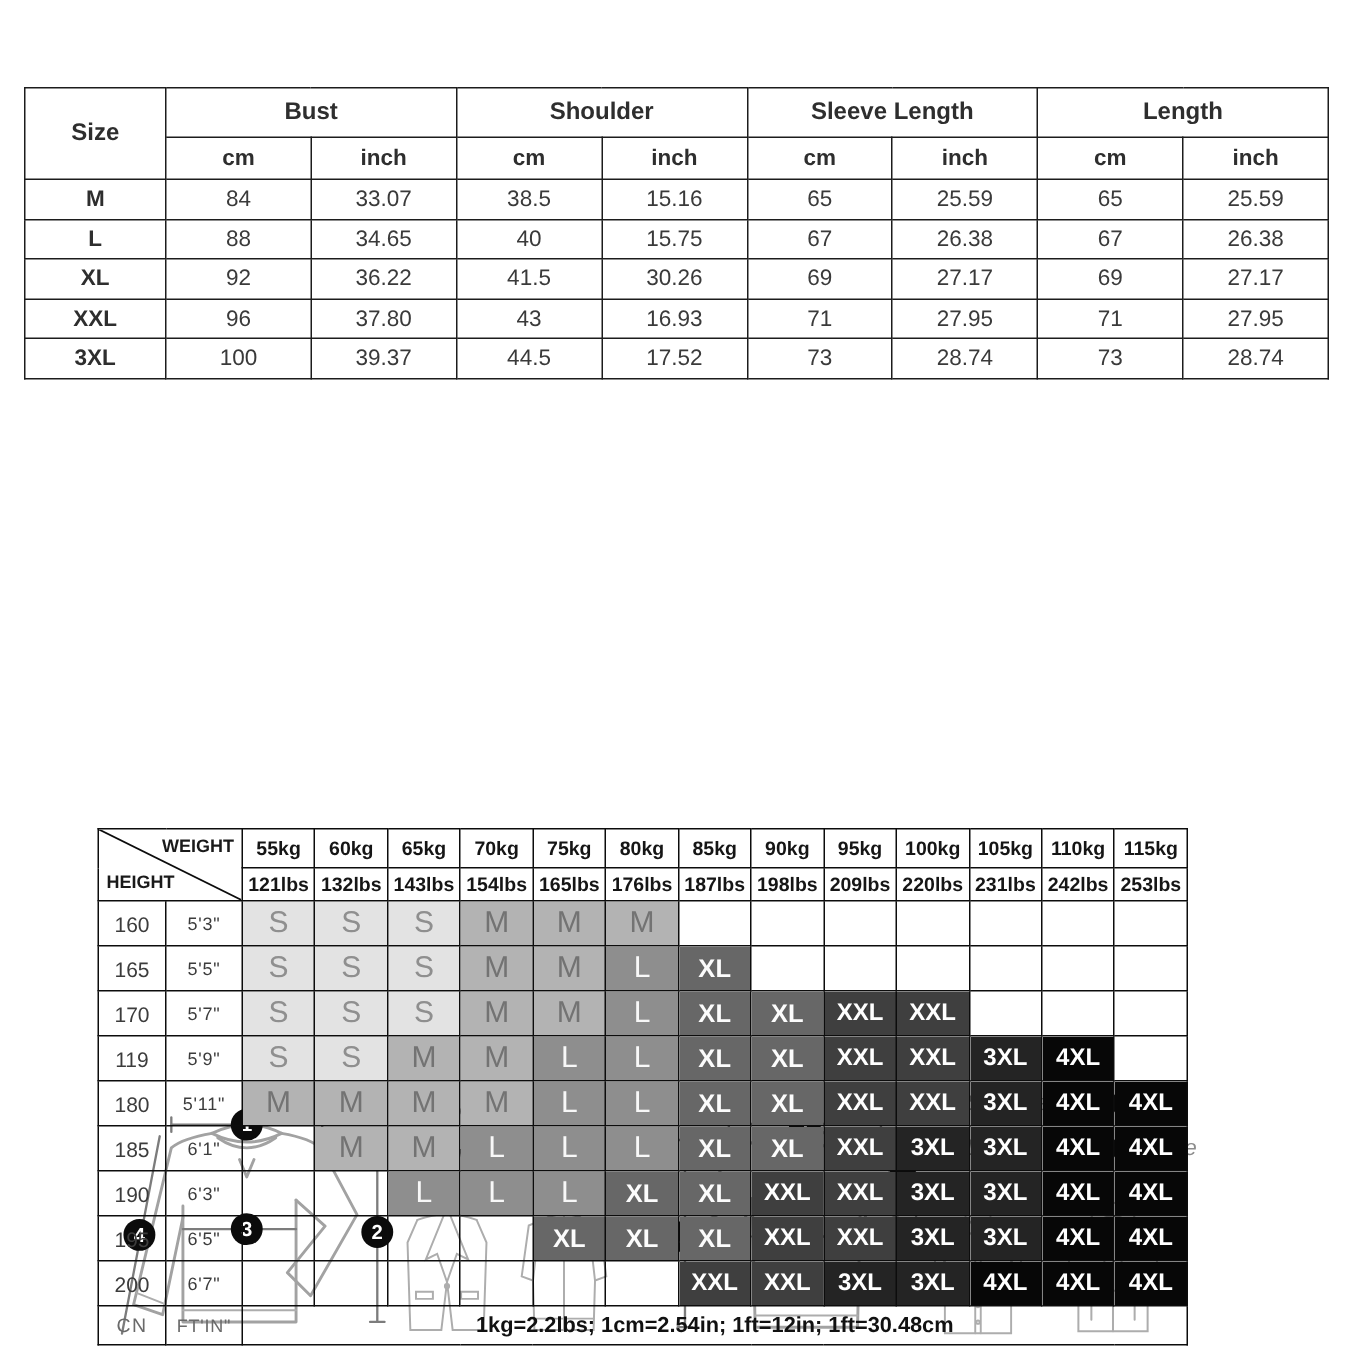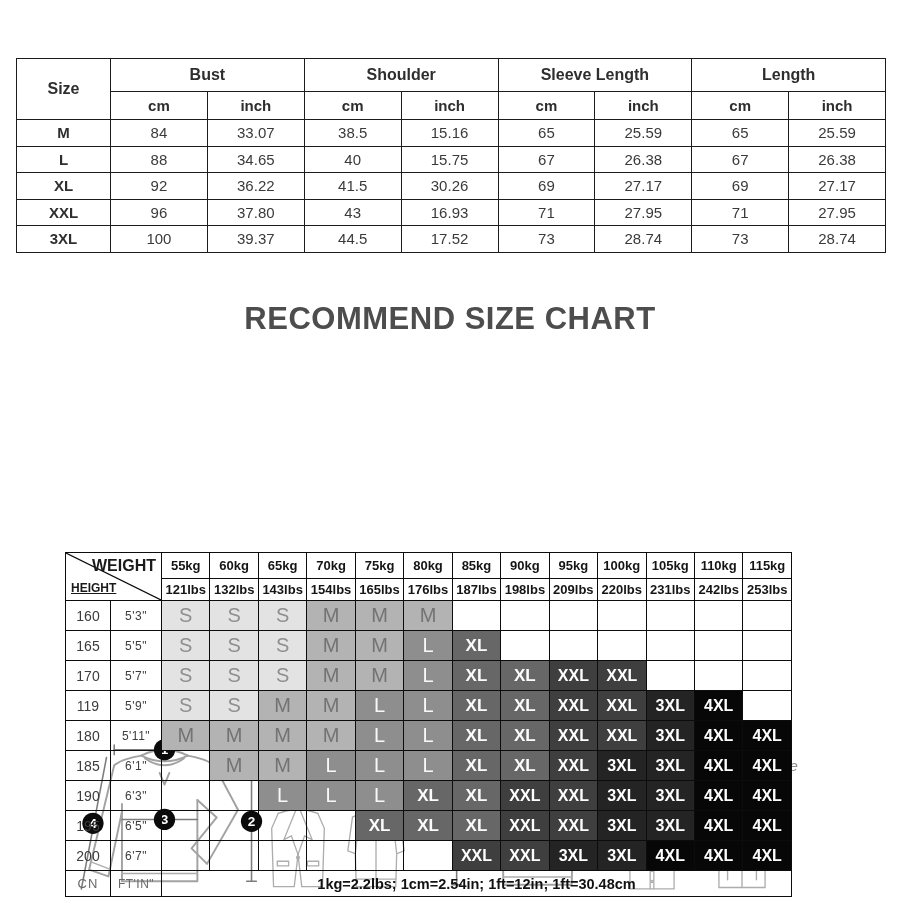--- a/index.html
+++ b/index.html
@@ -50,22 +50,22 @@
   .matrix tfoot tr{height:26px;}
   .matrix thead th{font-size:13px;font-weight:700;color:#151515;}
   .matrix td.hcm{font-size:14px;color:#3c3c3c;}
   .matrix td.hft{font-size:12px;color:#3c3c3c;letter-spacing:0.5px;}
   .matrix td.len1{font-size:20px;font-weight:400;}
   .matrix td.len2{font-size:17px;font-weight:700;}
   .matrix td.len3{font-size:16px;font-weight:700;}
   .matrix th.diag{position:relative;}
   .dline{position:absolute;left:0;top:0;width:100%;height:100%;}
   .dline line{stroke:#0c0c0c;stroke-width:1.2;}
-  .diag-w{position:absolute;top:4px;right:5px;font-size:16px;font-weight:700;color:#1a1a1a;}
-  .diag-h{position:absolute;bottom:5px;left:5px;font-size:12px;font-weight:700;color:#1a1a1a;text-decoration:underline;}
+  .diag-w{position:absolute;top:4px;right:5px;font-size:12px;font-weight:700;color:#1a1a1a;}
+  .diag-h{position:absolute;bottom:5px;left:5px;font-size:12px;font-weight:700;color:#1a1a1a;}
   .matrix td.cn{font-size:13px;color:#6a6a6a;letter-spacing:1px;}
   .matrix td.ftin{font-size:12px;color:#6a6a6a;letter-spacing:0.5px;}
   .matrix td.conv{font-size:14.5px;font-weight:700;color:#111;margin-top:40px;}
 </style>
 </head>
 <body>
 
 <div class="canvas">
 
   <table class="size-table">
@@ -144,21 +144,20 @@
           <td>44.5</td>
           <td>17.52</td>
           <td>73</td>
           <td>28.74</td>
           <td>73</td>
           <td>28.74</td>
         </tr>
       </tbody>
   </table>
 
-  <div class="heading">RECOMMEND SIZE CHART</div>
 
   <div class="diagram-band">
 
     <svg class="gsvg" style="left:62px;top:378px" width="205" height="165" viewBox="0 0 212 170">
       <g class="garment">
         <path d="M82,22 Q106,10 130,22"></path>
         <path d="M82,22 Q106,34 130,22"></path>
         <path d="M86,25 Q106,39 126,25"></path>
         <path d="M101,40 L106,52 L111,40"></path>
         <path d="M82,22 C70,24 60,27 54,32 L28,140 L48,147 L62,80"></path>

